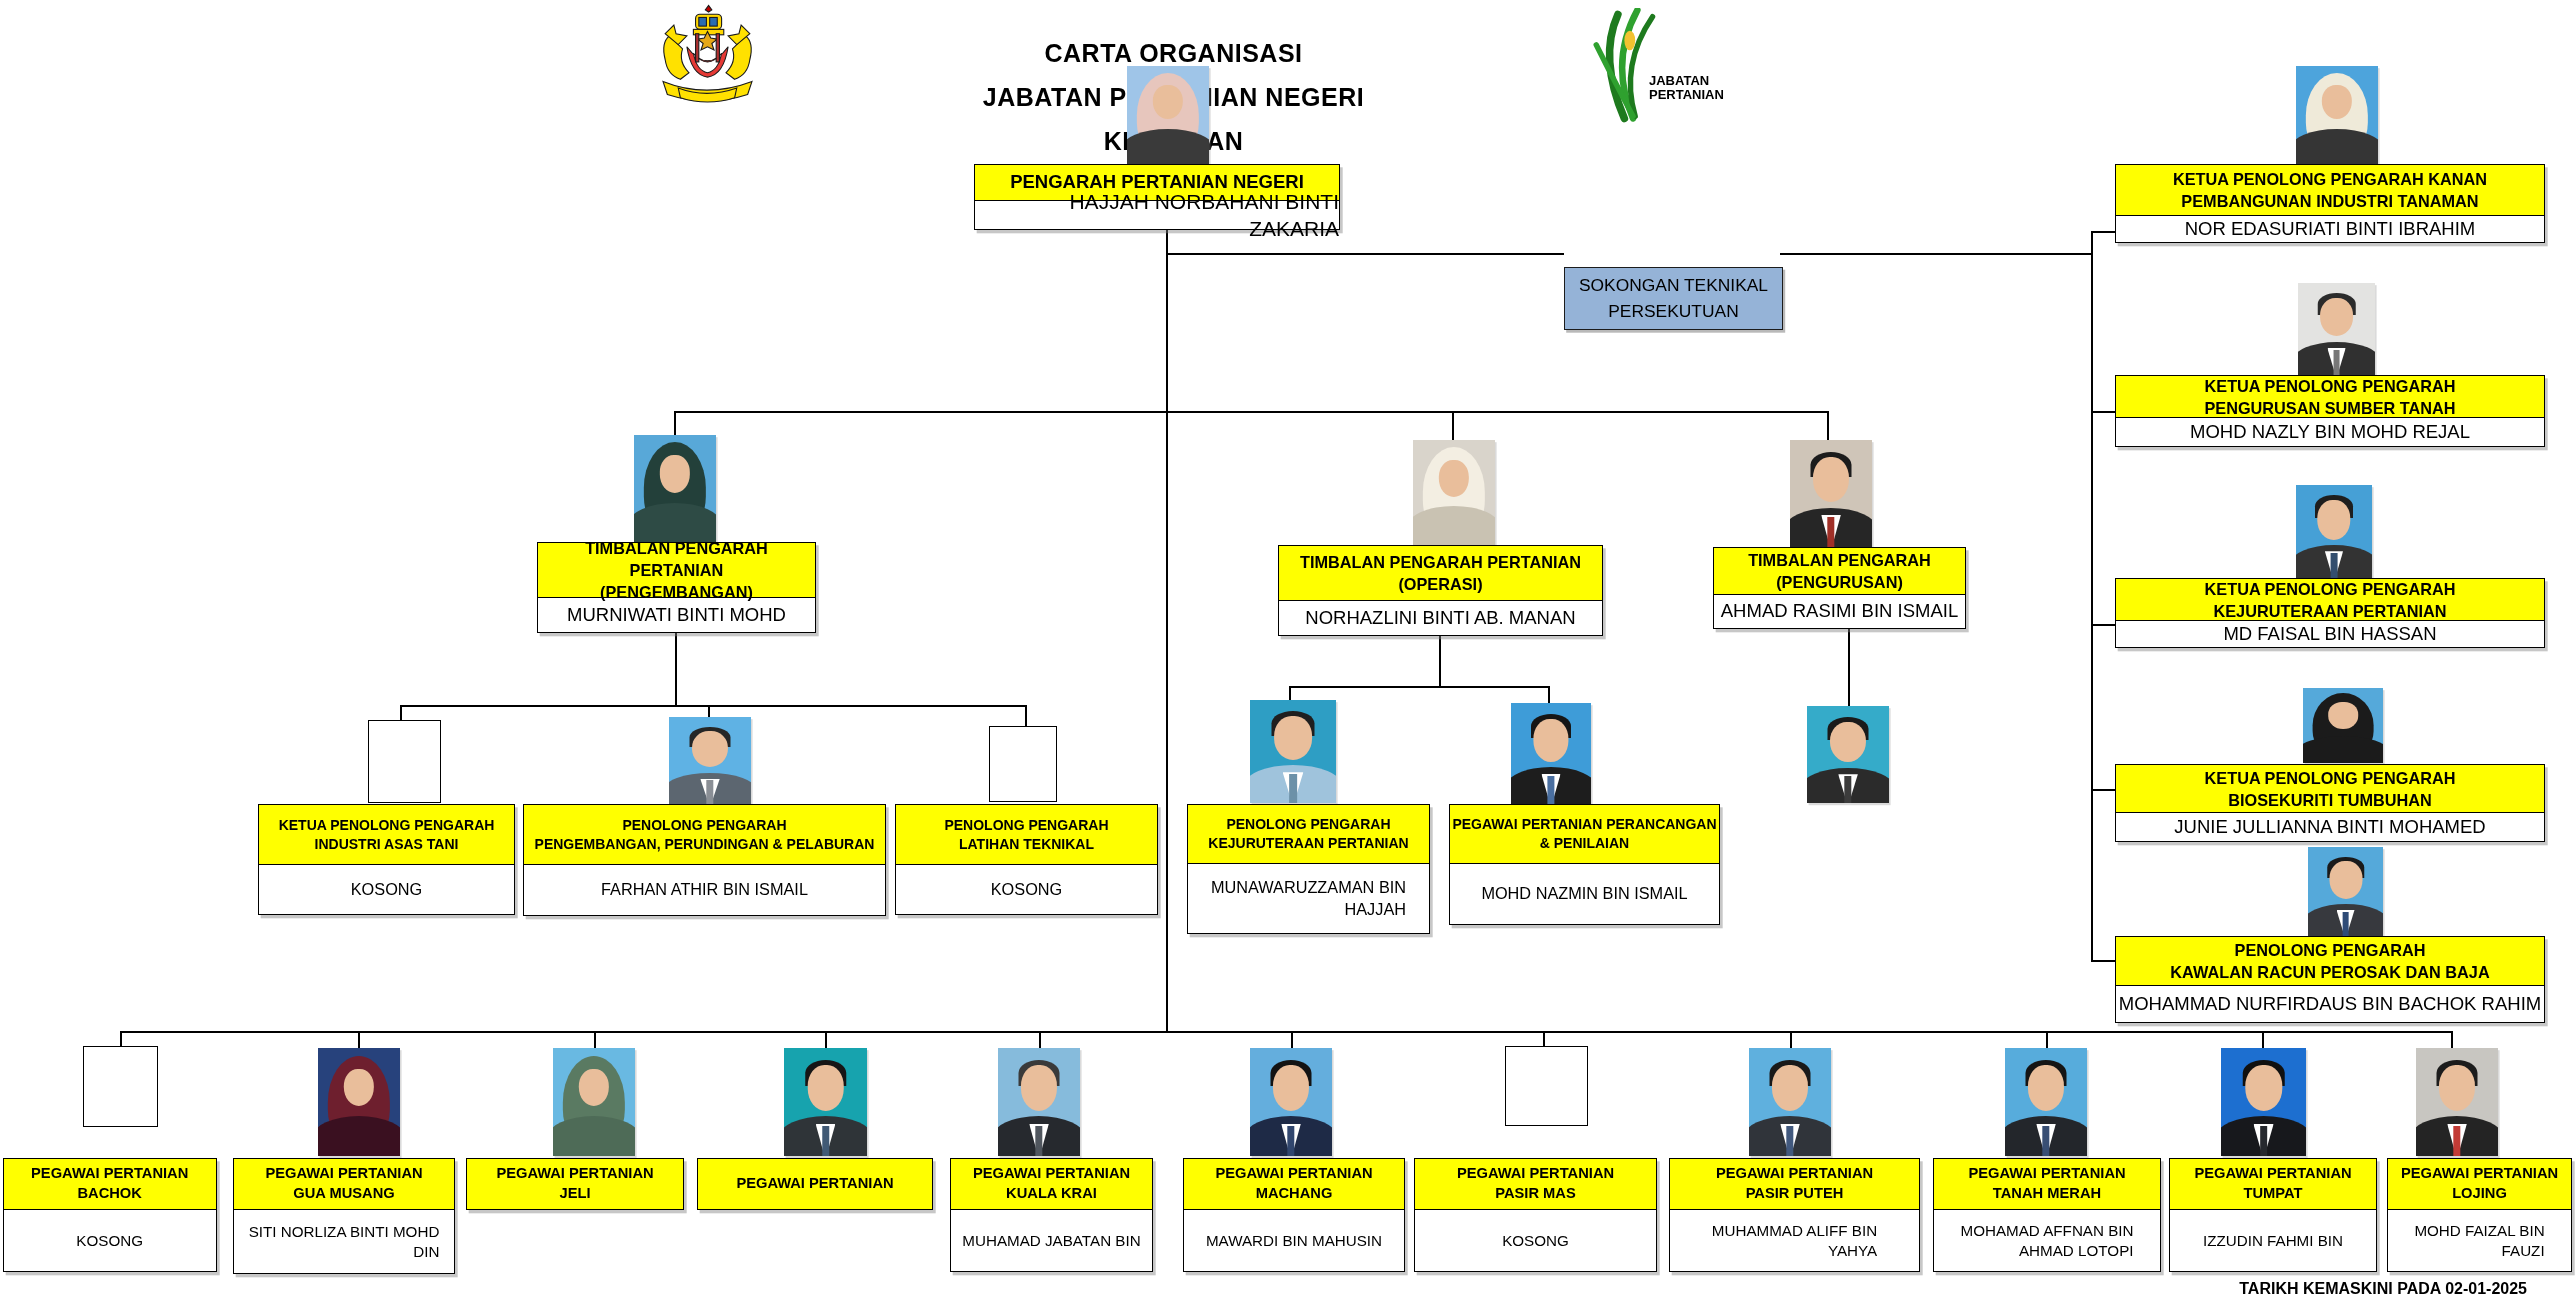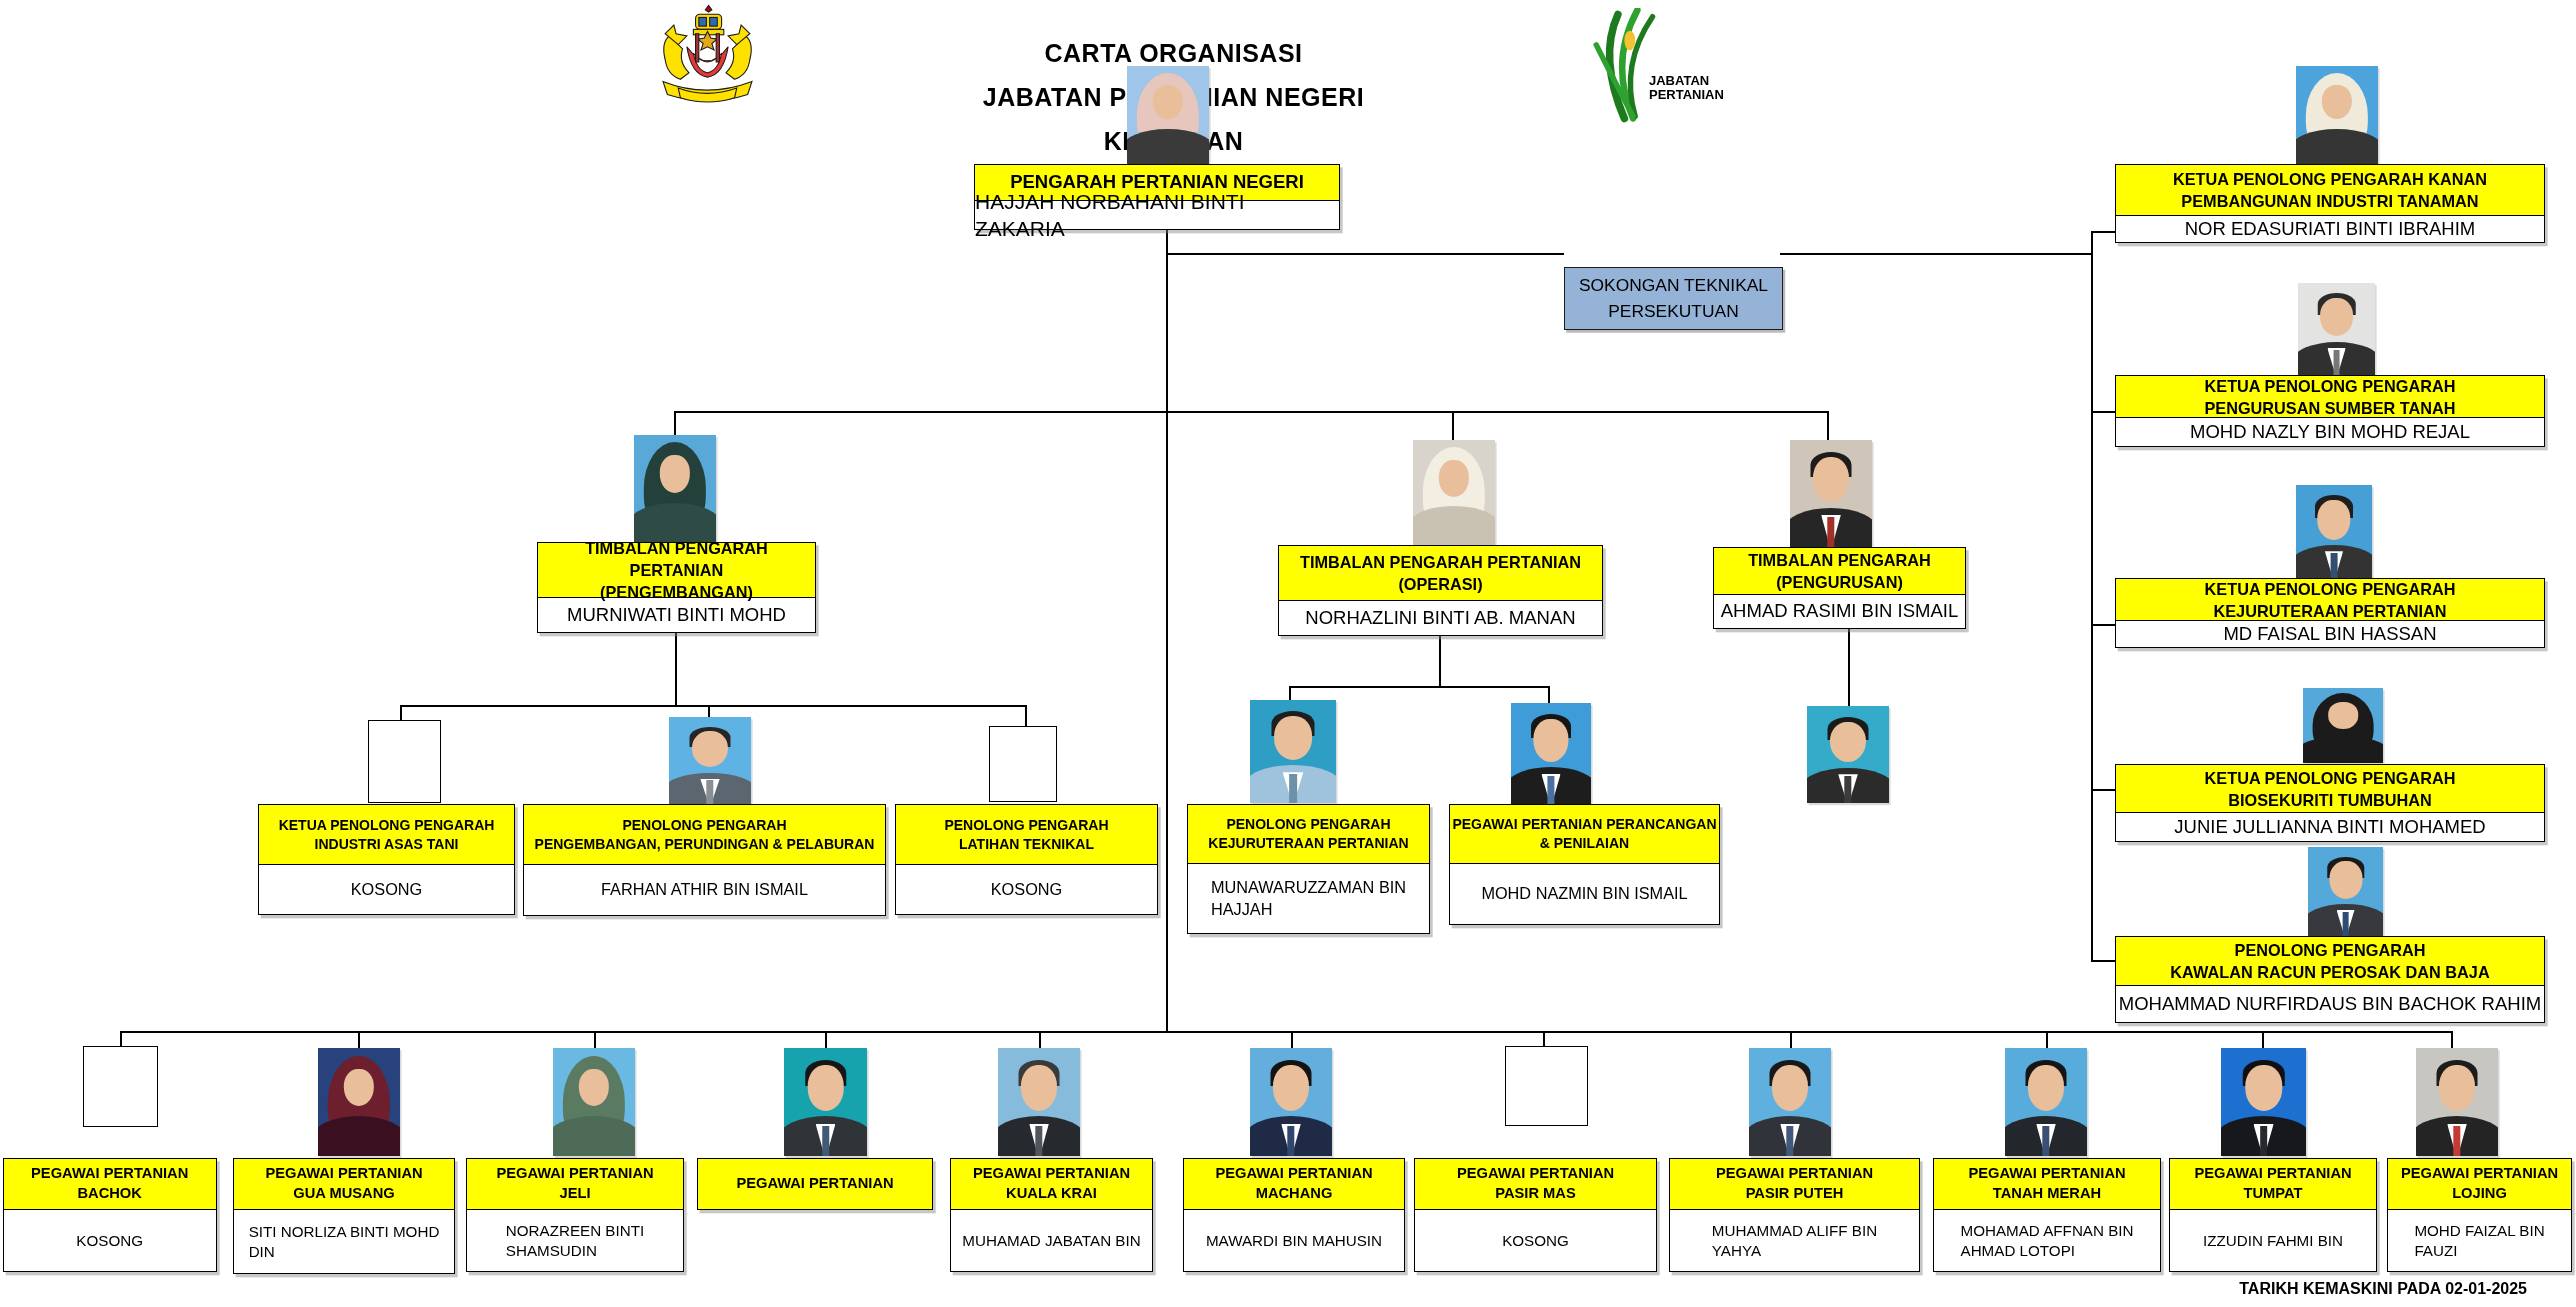--- a/index.html
+++ b/index.html
@@ -3,21 +3,21 @@
 <meta charset="utf-8">
 <style>
   html,body{margin:0;padding:0;background:#fff;}
   #stage{position:relative;width:2576px;height:1308px;background:#fff;overflow:hidden;
          font-family:"Liberation Sans",sans-serif;color:#000;}
   
   .box{position:absolute;box-shadow:2.7px 3.3px 0 rgba(130,130,130,.45);}
   .box .title{background:#FFFF00;border:1.6px solid #000;display:flex;align-items:center;justify-content:center;
               text-align:center;white-space:pre-line;font-weight:700;height:var(--th);font-size:var(--tf);line-height:1.35;}
   .box .name{background:#FFFFFF;border:1.6px solid #000;border-top:none;display:flex;align-items:center;justify-content:center;
-             text-align:left;white-space:pre-line;height:var(--nh);font-size:var(--nf);line-height:1.3;}
+             text-align:right;white-space:pre-line;height:var(--nh);font-size:var(--nf);line-height:1.3;}
   .bluebox{position:absolute;background:#95B3D7;border:1.6px solid #1c1c1c;display:flex;align-items:center;justify-content:center;
            text-align:center;white-space:pre-line;font-size:17.4px;line-height:1.45;box-shadow:2.2px 2.7px 0 rgba(100,100,100,.45);}
   
   .hl,.vl{position:absolute;background:#000;}
   .hl{height:1.6px;} .vl{width:1.6px;}
   
   .photo{position:absolute;background:var(--bg,#69B0D8);overflow:hidden;box-shadow:1.6px 2.2px 0 rgba(150,150,150,.35);}
   .photo div{position:absolute;}
   .photo .hair{left:50%;top:11%;transform:translateX(-50%);width:50%;height:24%;background:var(--hair,#222);border-radius:50% 50% 0 0;}
   .photo .head{left:50%;top:16%;transform:translateX(-50%);width:44%;height:42%;background:#E9BE9B;border-radius:46% 46% 50% 50%;}
@@ -344,22 +344,20 @@
   </div>
   <div class="box" style="left:233px;top:1158px;width:222px;--th:50px;--nh:63px;--tf:14.7px;--nf:15.2px;">
     <div class="title">PEGAWAI PERTANIAN
 GUA MUSANG</div>
     <div class="name">SITI NORLIZA BINTI MOHD
 DIN</div>
   </div>
   <div class="box" style="left:466px;top:1158px;width:218px;--th:50px;--nh:61px;--tf:14.7px;--nf:15.2px;">
     <div class="title">PEGAWAI PERTANIAN
 JELI</div>
-    <div class="name">NORAZREEN BINTI
-SHAMSUDIN</div>
   </div>
   <div class="box" style="left:697px;top:1158px;width:236px;--th:50px;--nh:61px;--tf:14.7px;--nf:15.2px;">
     <div class="title">PEGAWAI PERTANIAN</div>
   </div>
   <div class="box" style="left:950px;top:1158px;width:203px;--th:50px;--nh:61px;--tf:14.7px;--nf:15.2px;">
     <div class="title">PEGAWAI PERTANIAN
 KUALA KRAI</div>
     <div class="name">MUHAMAD JABATAN BIN</div>
   </div>
   <div class="box" style="left:1183px;top:1158px;width:222px;--th:50px;--nh:61px;--tf:14.7px;--nf:15.2px;">

